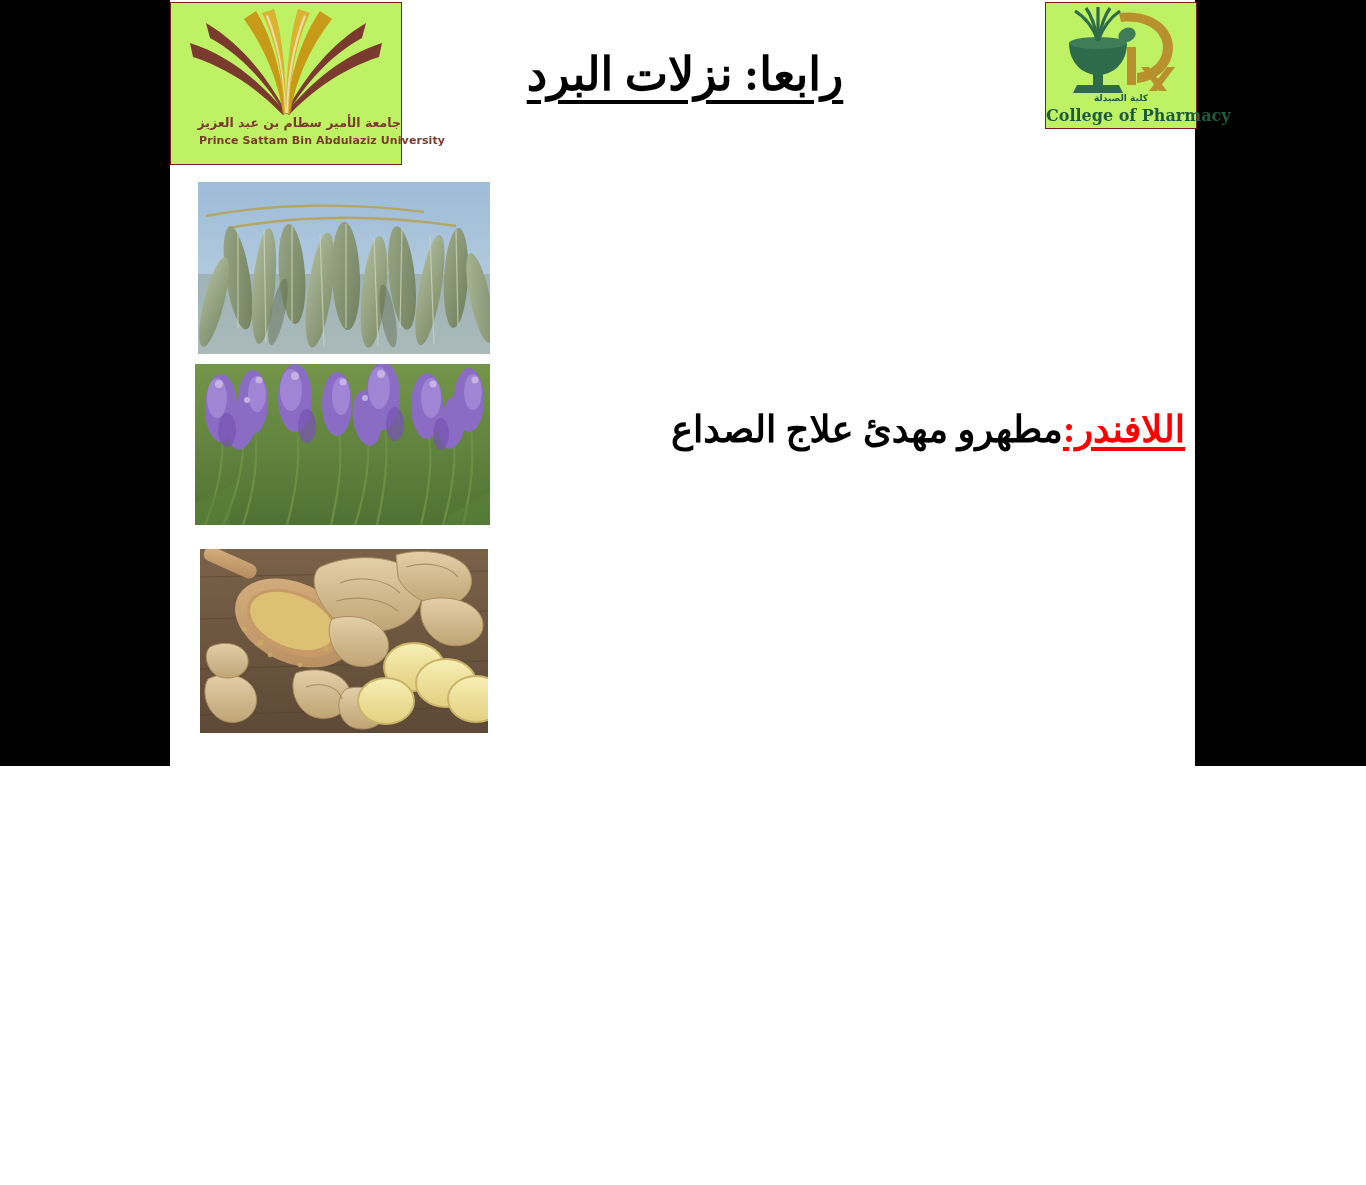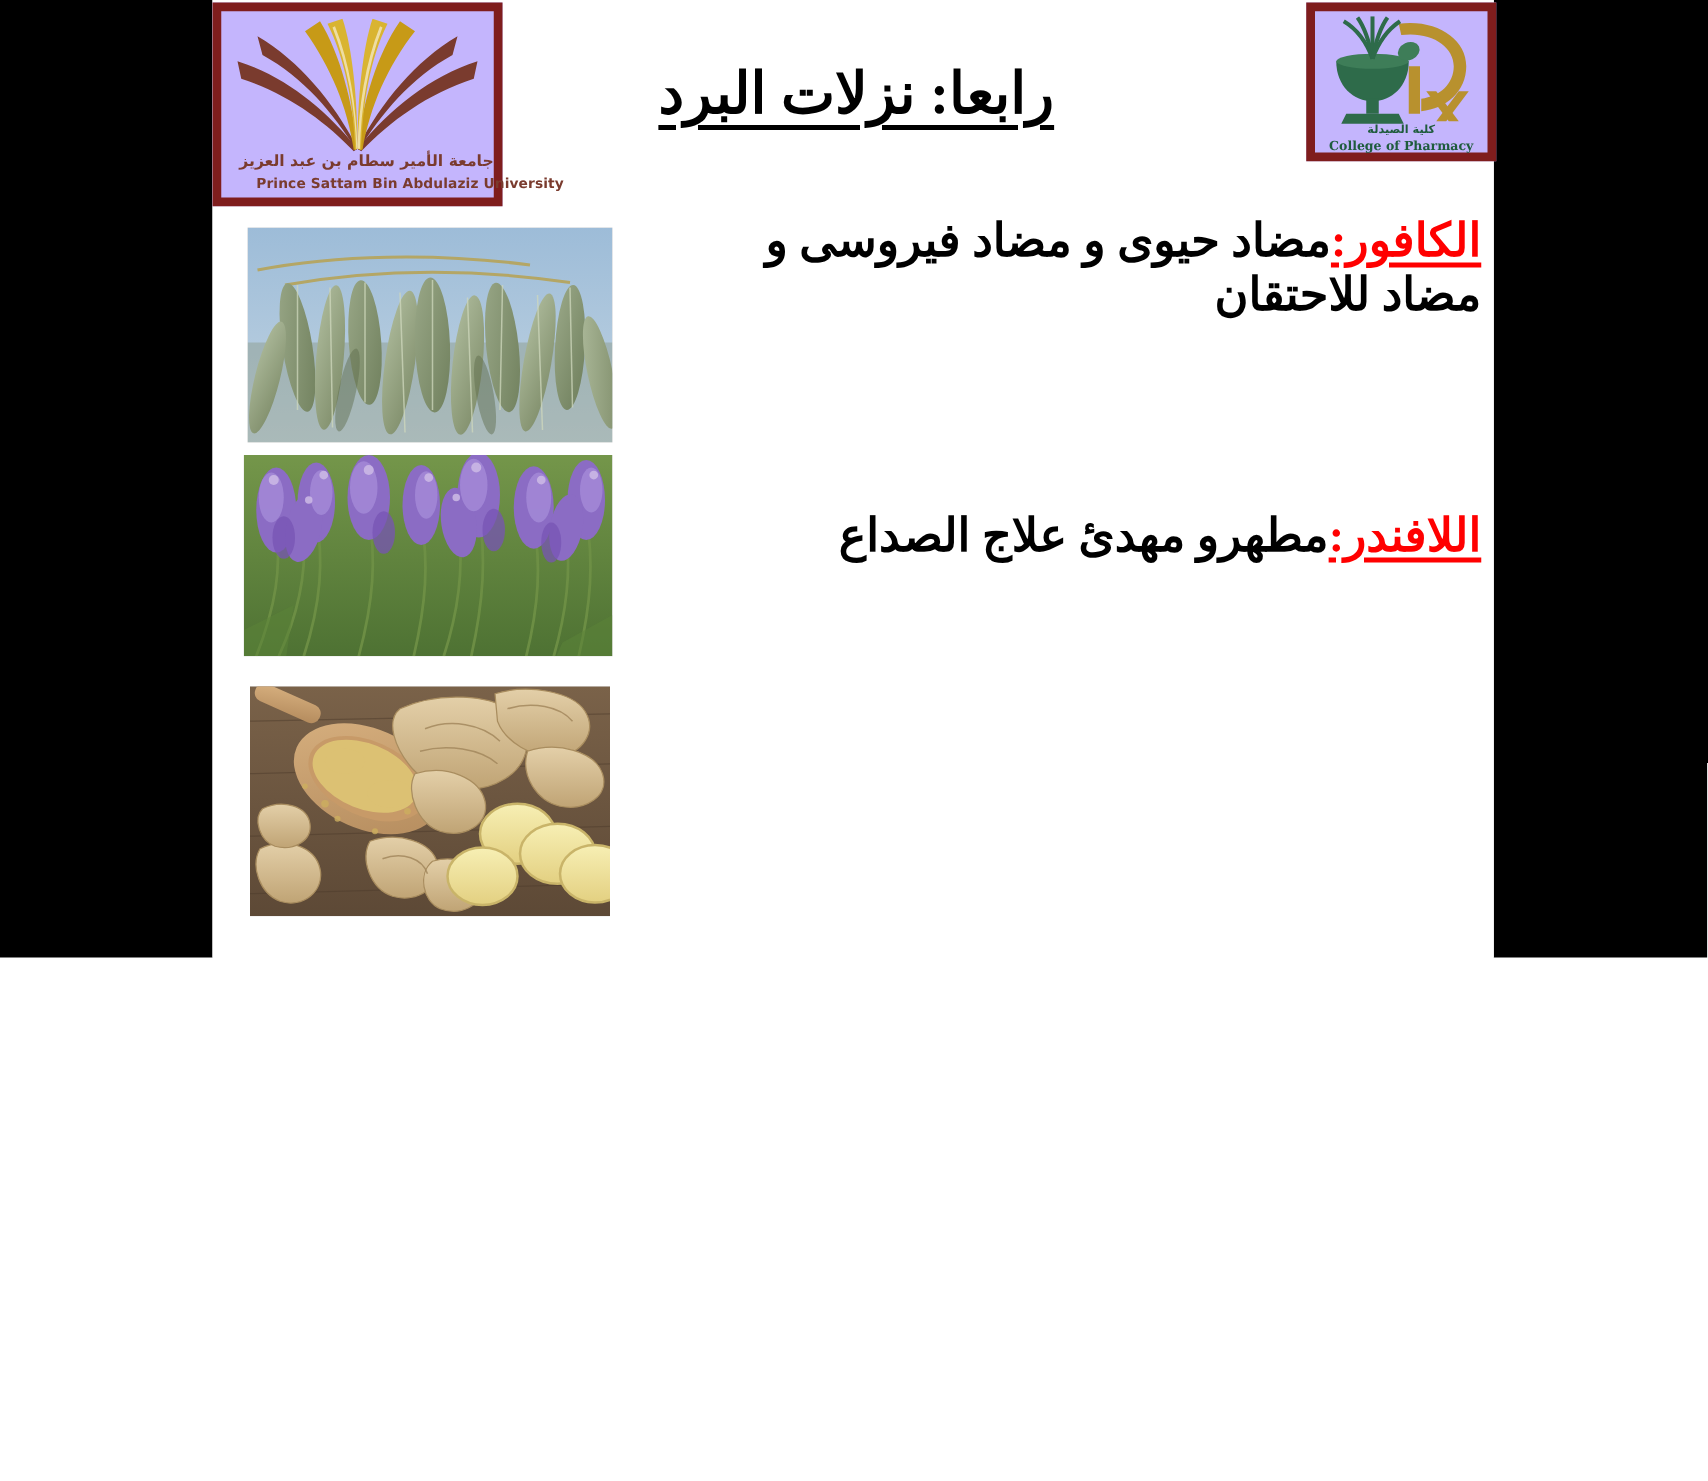--- a/index.html
+++ b/index.html
@@ -33,22 +33,22 @@
     left: 170px;
     top: 0;
     width: 1025px;
     height: 766px;
     background: #ffffff;
   }
 
   
   .logo-box {
     position: absolute;
-    background: #c4b5fd;
-    border: 7px solid #7f1d1d;
+    background: #bef264;
+    border: 1px solid #7f1d1d;
     box-sizing: border-box;
   }
   #university-logo {
     left: 0px;
     top: 2px;
     width: 232px;
     height: 163px;
   }
   #pharmacy-logo {
     left: 875px;
@@ -95,21 +95,21 @@
     position: absolute; left: 0; right: 0; top: 90px;
     text-align: center; color: #1f5c3d;
     font-family: "DejaVu Sans", sans-serif;
     font-size: 9px; font-weight: bold; letter-spacing: .6px;
     white-space: nowrap;
   }
   .cop-caption-en {
     position: absolute; left: 0; right: 0; top: 103px;
     text-align: center; color: #1f5c3d;
     font-family: "DejaVu Serif", serif;
-    font-size: 10px; font-weight: bold; direction: ltr;
+    font-size: 16px; font-weight: bold; direction: ltr;
     white-space: nowrap;
   }
 
   
   #slide-title {
     position: absolute;
     left: 330px;
     top: 52px;
     width: 370px;
     text-align: center;
@@ -418,23 +418,20 @@
 
         <g>
           <ellipse cx="214" cy="118" rx="30" ry="24" fill="url(#sliceG)" stroke="#c9b469" stroke-width="2"></ellipse>
           <ellipse cx="246" cy="134" rx="30" ry="24" fill="url(#sliceG)" stroke="#c9b469" stroke-width="2"></ellipse>
           <ellipse cx="276" cy="150" rx="28" ry="23" fill="url(#sliceG)" stroke="#c9b469" stroke-width="2"></ellipse>
           <ellipse cx="186" cy="152" rx="28" ry="23" fill="url(#sliceG)" stroke="#c9b469" stroke-width="2"></ellipse>
         </g>
       </svg>
     </div>
 
-    <div class="herb-block" id="herb-block-0">
-      <span class="herb-name">الكافور:</span><span class="herb-desc">مضاد حيوى و مضاد فيروسى و مضاد للاحتقان</span>
-    </div>
 
     <div class="herb-block" id="herb-block-1">
       <span class="herb-name">اللافندر:</span><span class="herb-desc">مطهرو مهدئ علاج الصداع</span>
     </div>
 
 
   </div>
 </div>
 
 </body></html>

